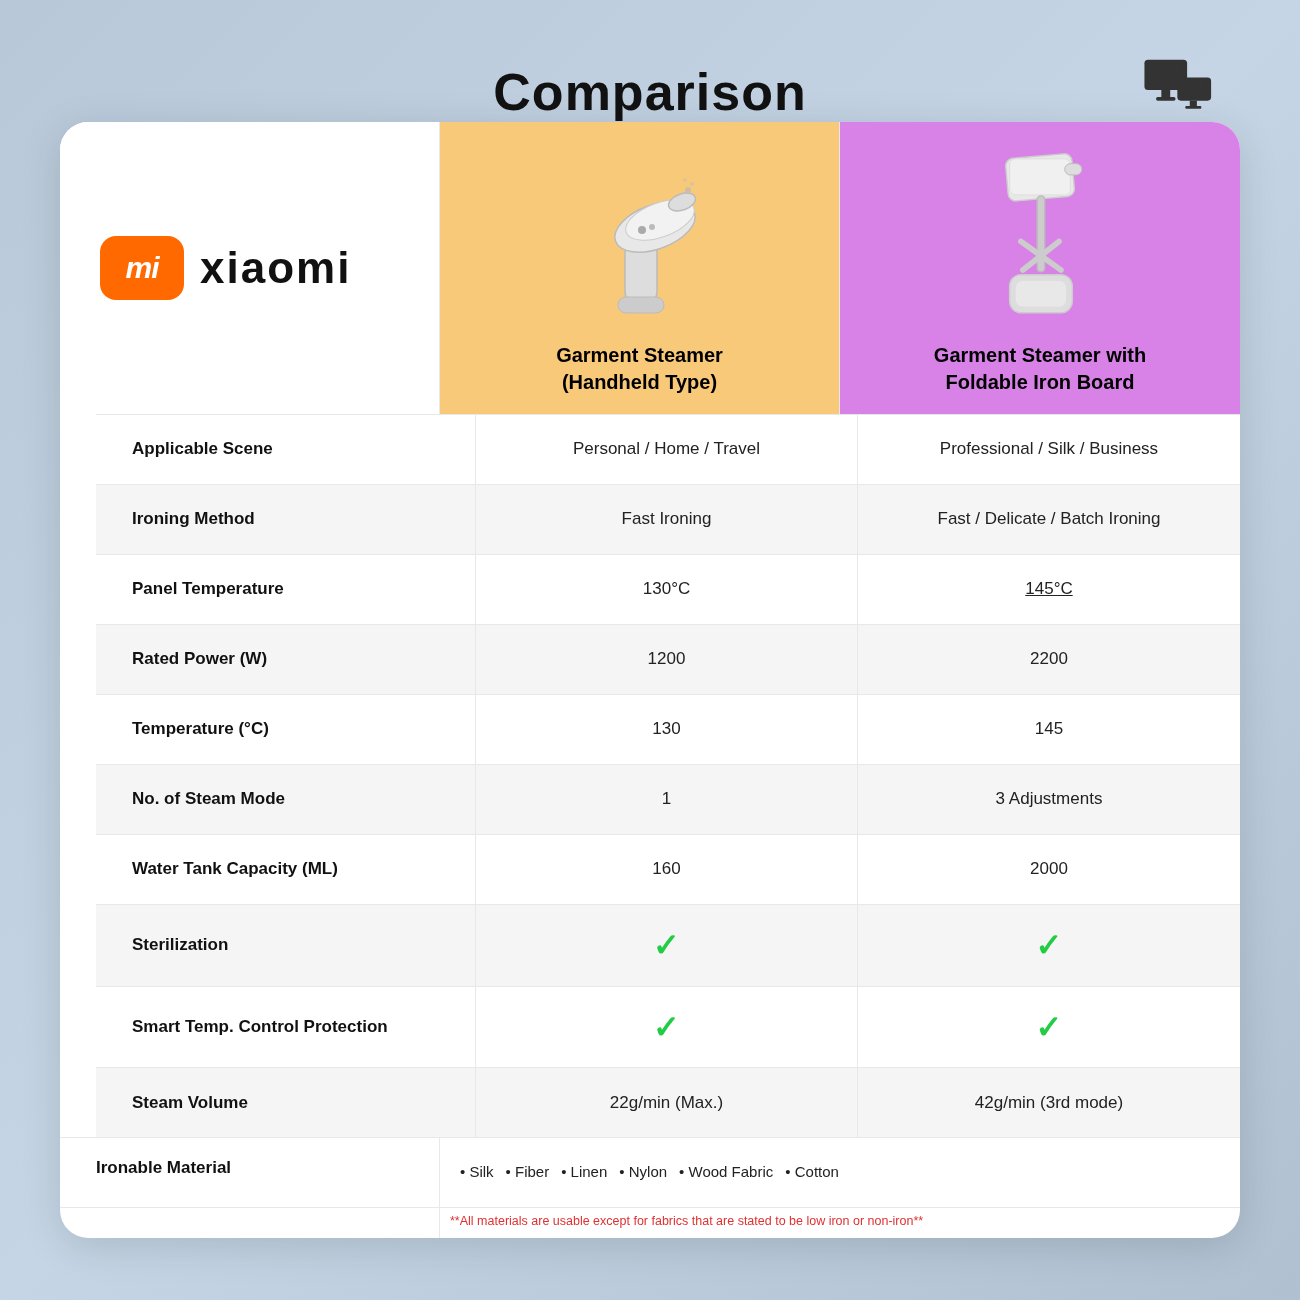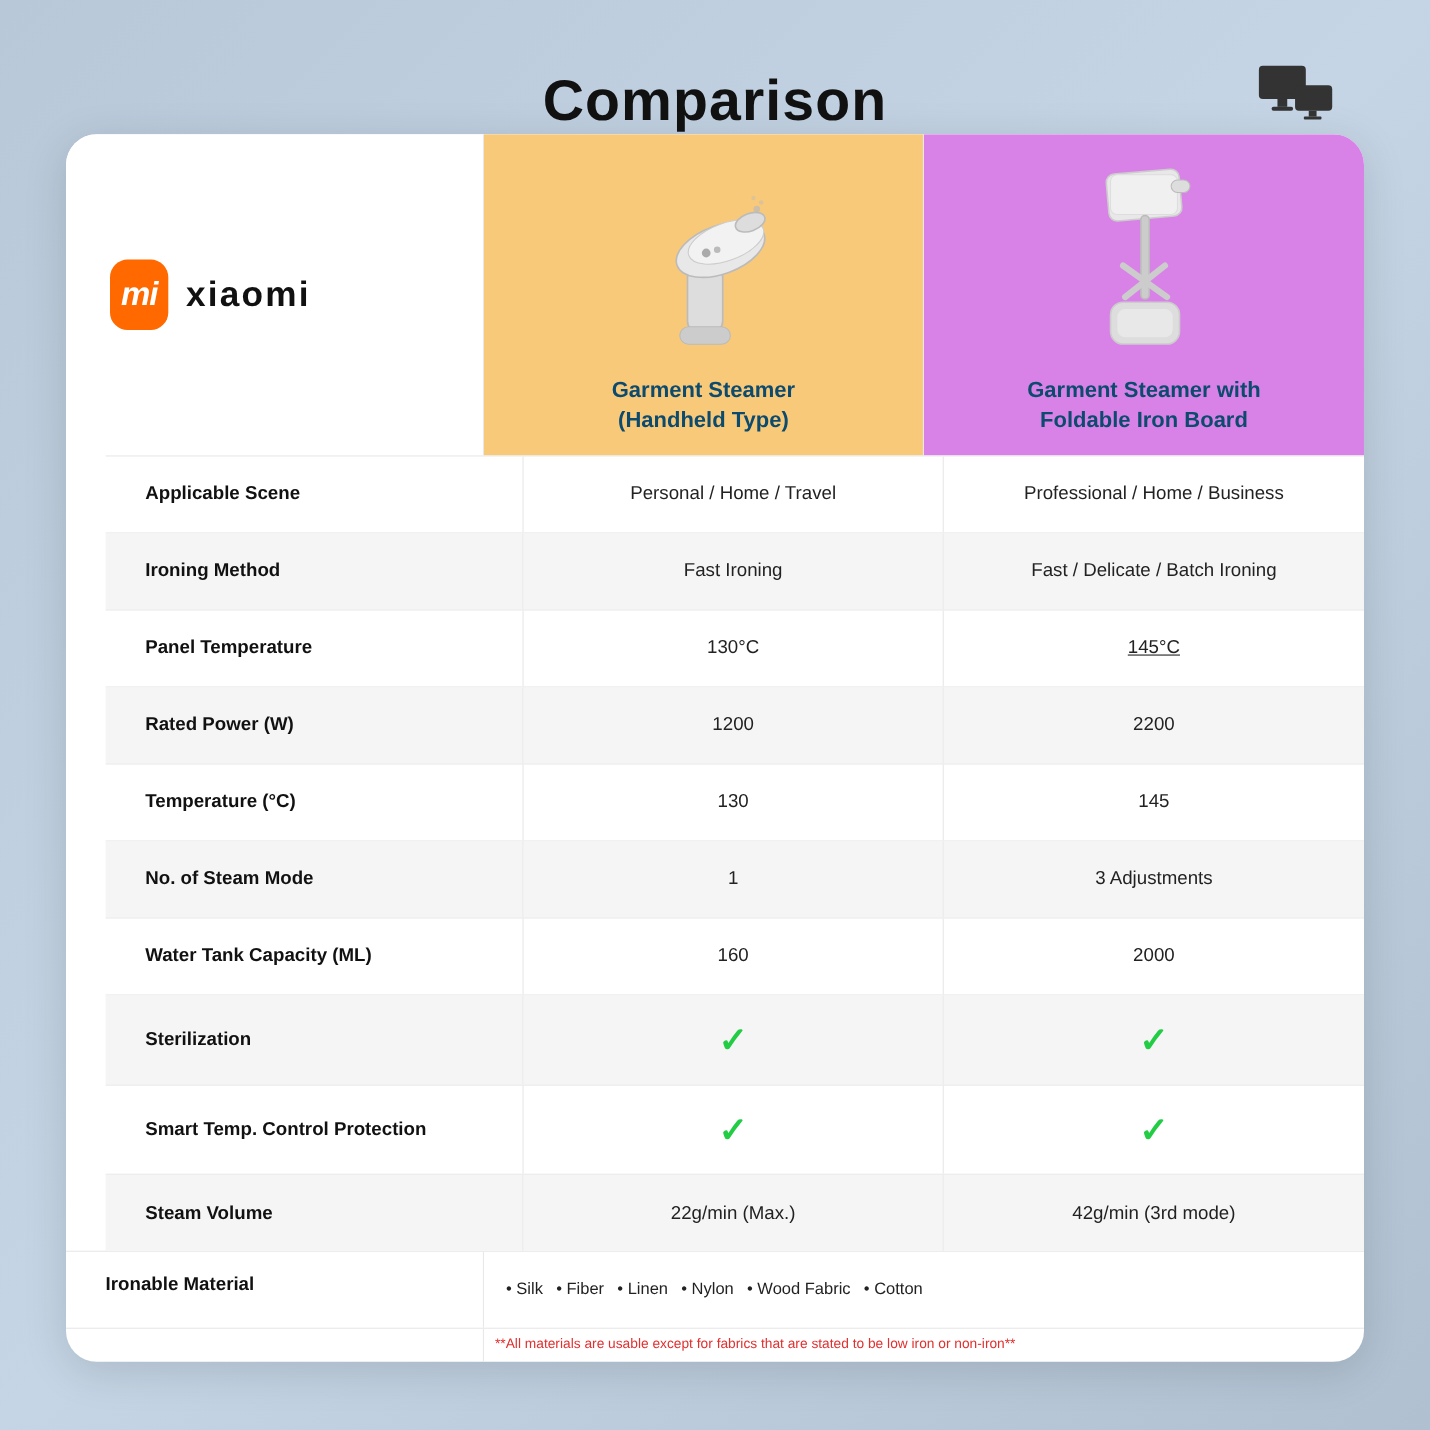--- a/index.html
+++ b/index.html
@@ -51,39 +51,39 @@
       grid-template-columns: 380px 1fr 1fr;
     }
     .logo-cell {
       background: #fff;
       display: flex;
       align-items: center;
       padding: 30px 40px;
       border-right: 1.5px solid #e8e8e8;
     }
     .mi-logo {
-      width: 53px;
+      width: 84px;
       height: 64px;
       background: #ff6900;
       border-radius: 16px;
       display: flex;
       align-items: center;
       justify-content: center;
       margin-right: 16px;
       flex-shrink: 0;
     }
     .mi-logo-text {
       color: #fff;
       font-weight: 900;
       font-size: 30px;
       font-style: italic;
       letter-spacing: -1px;
     }
     .brand-name {
-      font-size: 32px;
+      font-size: 44px;
       font-weight: 700;
       color: #111;
       letter-spacing: 2px;
     }
     .product-header {
       display: flex;
       flex-direction: column;
       align-items: center;
       padding: 0 0 18px 0;
     }
@@ -97,21 +97,21 @@
     .product-image-area {
       width: 100%;
       height: 220px;
       display: flex;
       align-items: center;
       justify-content: center;
     }
     .product-name {
       font-size: 20px;
       font-weight: 800;
-      color: #0c4a6e;
+      color: #000000;
       text-align: center;
       padding: 0 20px;
       line-height: 1.35;
     }
     
     .table-body {
       display: flex;
       flex-direction: column;
       padding-left: 36px;
     }
@@ -286,21 +286,21 @@
         <div class="product-name">
           Garment Steamer with<br>Foldable Iron Board
         </div>
       </div>
     </div>
 
     <div class="table-body" id="table-body">
     <div class="table-row">
           <div class="spec-label">Applicable Scene</div>
           <div class="spec-val">Personal / Home / Travel</div>
-          <div class="spec-val" style="border-right: none;">Professional / Home / Business</div>
+          <div class="spec-val" style="border-right: none;">Professional / Silk / Business</div>
         </div>
         <div class="table-row">
           <div class="spec-label">Ironing Method</div>
           <div class="spec-val">Fast Ironing</div>
           <div class="spec-val" style="border-right: none;">Fast / Delicate / Batch Ironing</div>
         </div>
         <div class="table-row">
           <div class="spec-label">Panel Temperature</div>
           <div class="spec-val">130°C</div>
           <div class="spec-val" style="border-right: none; text-decoration: underline;">145°C</div>

